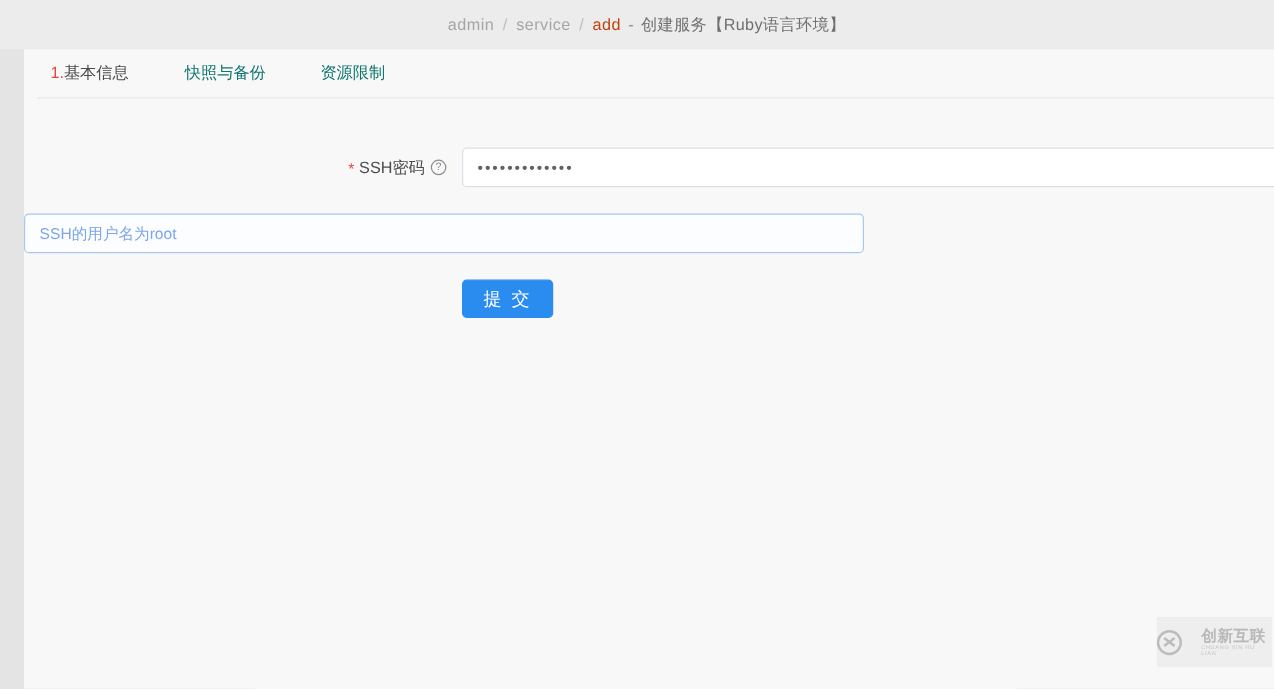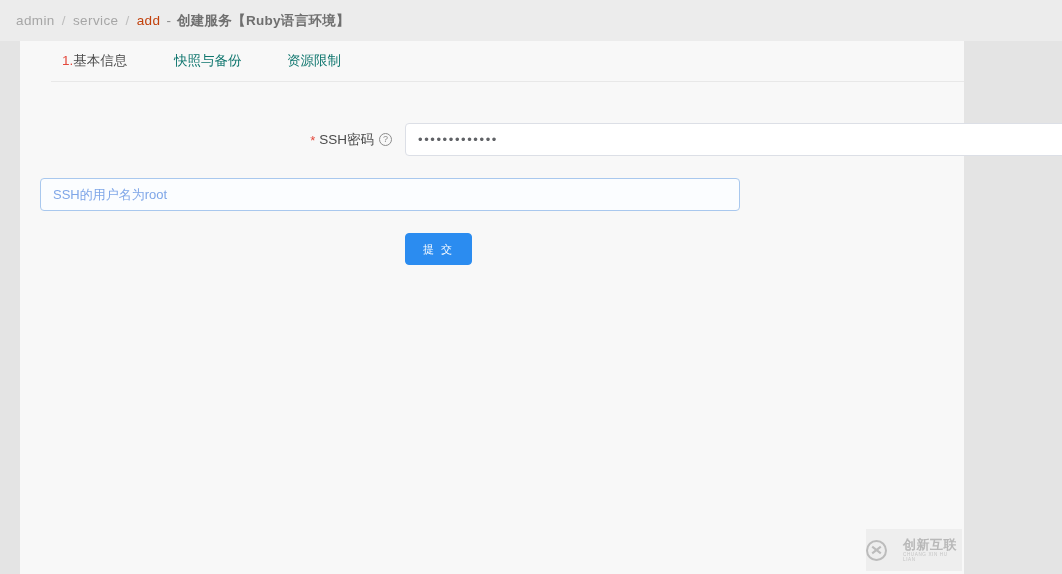--- a/index.html
+++ b/index.html
@@ -23,20 +23,21 @@
     position: absolute;
     left: 0; top: 0;
     width: 1062px;
     height: 41px;
     background: #ececec;
     display: flex;
     align-items: center;
     padding-left: 16px;
     font-size: 13.5px;
     white-space: nowrap;
+    justify-content: center;
   }
   .crumb-link {
     color: #a6a6a6;
     letter-spacing: .4px;
   }
   .crumb-sep {
     color: #bdbdbd;
     margin: 0 7px;
     letter-spacing: .4px;
   }
@@ -44,32 +45,30 @@
     color: #c2410c;
     letter-spacing: .4px;
   }
   .crumb-dash {
     color: #8a8a8a;
     margin: 0 6px;
   }
   .crumb-title {
     color: #6f6f6f;
     letter-spacing: .3px;
-    font-weight: bold;
   }
 
   
   .panel {
     position: absolute;
     left: 20px;
     top: 41px;
-    width: 944px;
+    width: 1042px;
     height: 533px;
     background: #f8f8f8;
-    padding-left: 20px;
   }
 
   
   .tabs {
     position: relative;
     height: 54px;
     padding-left: 22px;
     display: flex;
     align-items: flex-start;
   }
@@ -197,31 +196,31 @@
     display: inline-flex;
     align-items: center;
     justify-content: center;
     height: 32px;
     min-width: 60px;
     padding: 0 17px;
     background: #2b8cf0;
     border: 1px solid #2b8cf0;
     border-radius: 4px;
     color: #ffffff;
-    font-size: 11px;
+    font-size: 15px;
     letter-spacing: 2px;
     cursor: pointer;
     font-family: "Liberation Sans", sans-serif;
   }
 
   
   .watermark {
     position: absolute;
     right: 2px;
-    bottom: 3px;
+    bottom: 18px;
     width: 96px;
     height: 42px;
     background: #eeeeee;
     display: flex;
     align-items: center;
     justify-content: center;
     gap: 16px;
     opacity: .95;
   }
   .wm-logo {

